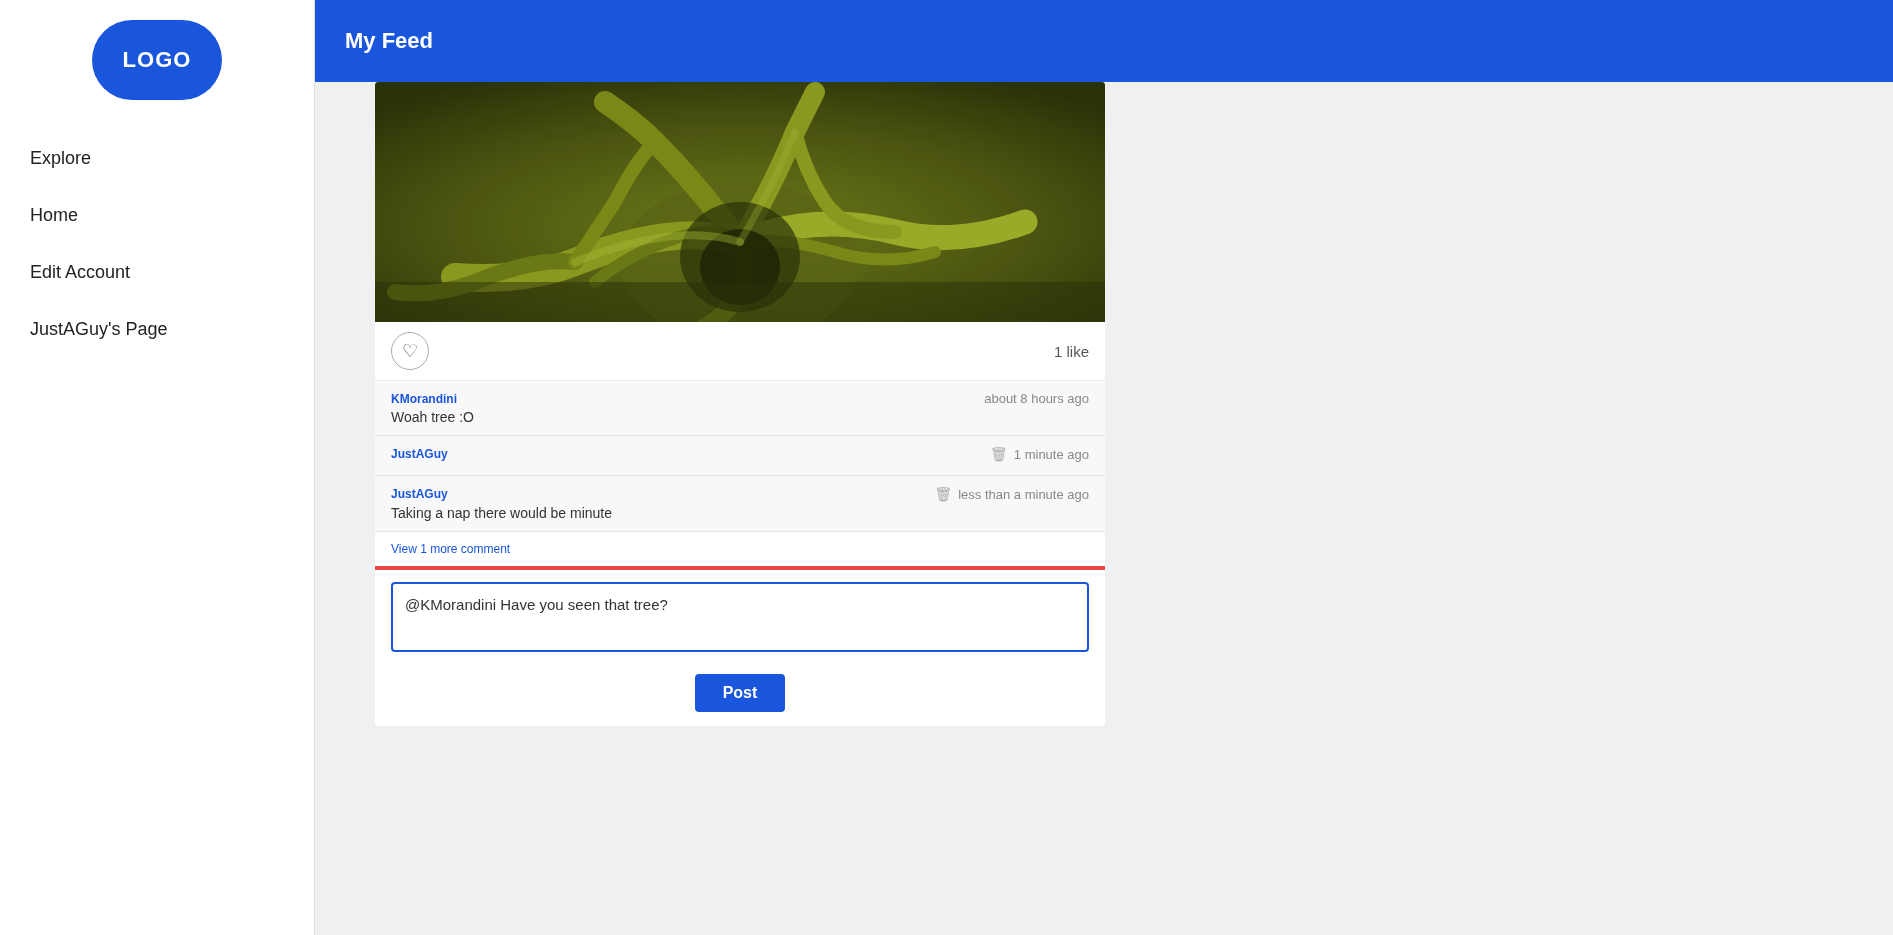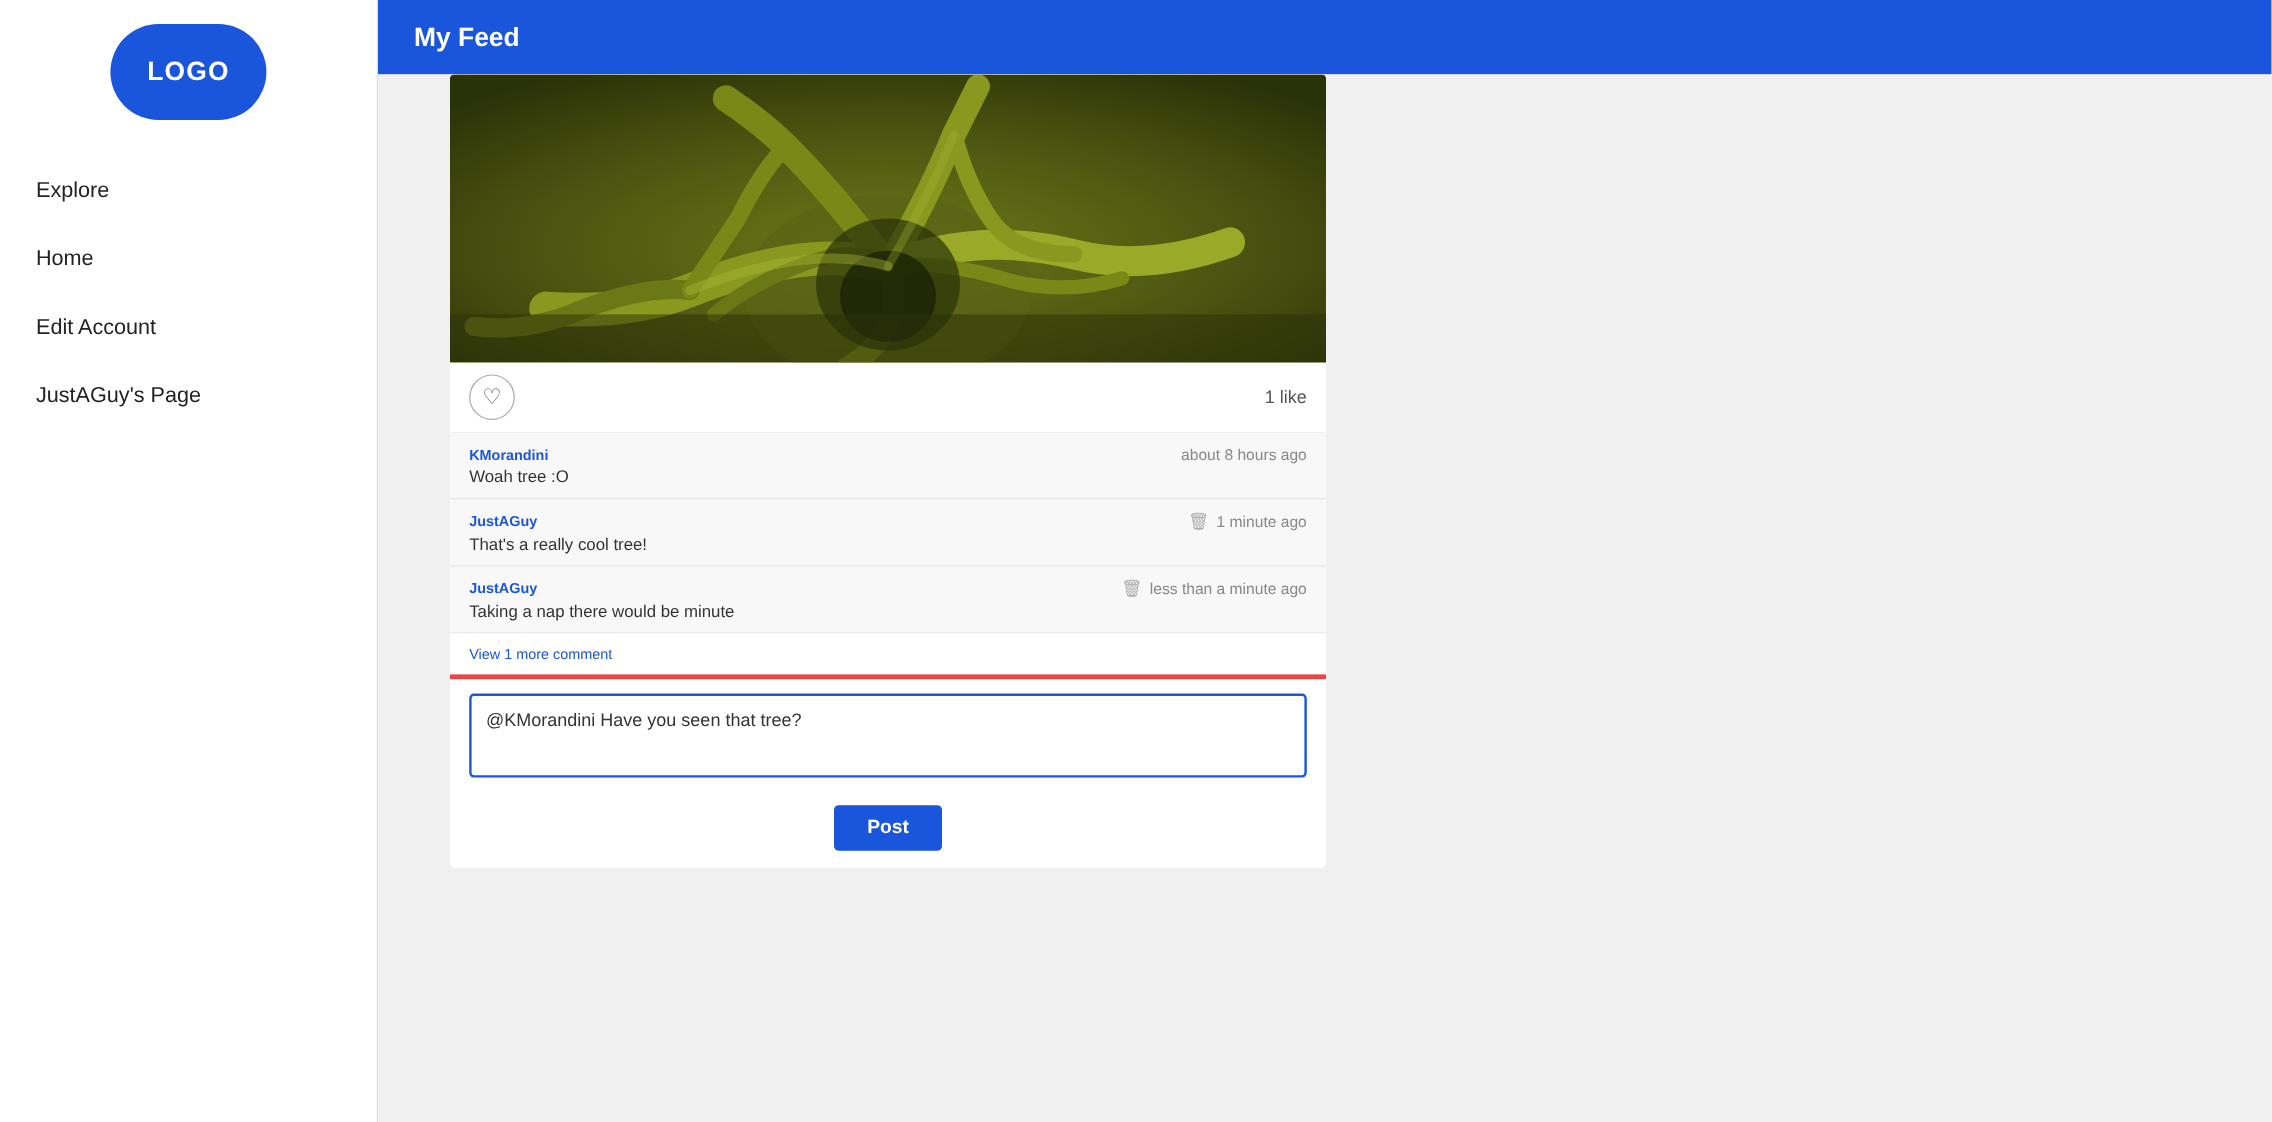--- a/index.html
+++ b/index.html
@@ -51,21 +51,21 @@
       display: flex;
       flex-direction: column;
     }
 
     
     #header {
       background: #1a56db;
       color: #fff;
       font-size: 22px;
       font-weight: bold;
-      padding: 8px 30px;
+      padding: 28px 30px;
       min-height: 62px;
       display: flex;
       align-items: center;
     }
 
     
     #feed-content {
       flex: 1;
       background: #f0f0f0;
       display: flex;
@@ -283,21 +283,20 @@
         </div>
 
         <div class="comment-block">
           <div class="comment-header">
             <span class="comment-username">JustAGuy</span>
             <div class="comment-meta">
               <span class="trash-icon" title="Delete">🗑</span>
               <span>1 minute ago</span>
             </div>
           </div>
-          <div class="comment-text">That's a really cool tree!</div>
         </div>
 
         <div class="comment-block">
           <div class="comment-header">
             <span class="comment-username">JustAGuy</span>
             <div class="comment-meta">
               <span class="trash-icon" title="Delete">🗑</span>
               <span>less than a minute ago</span>
             </div>
           </div>

